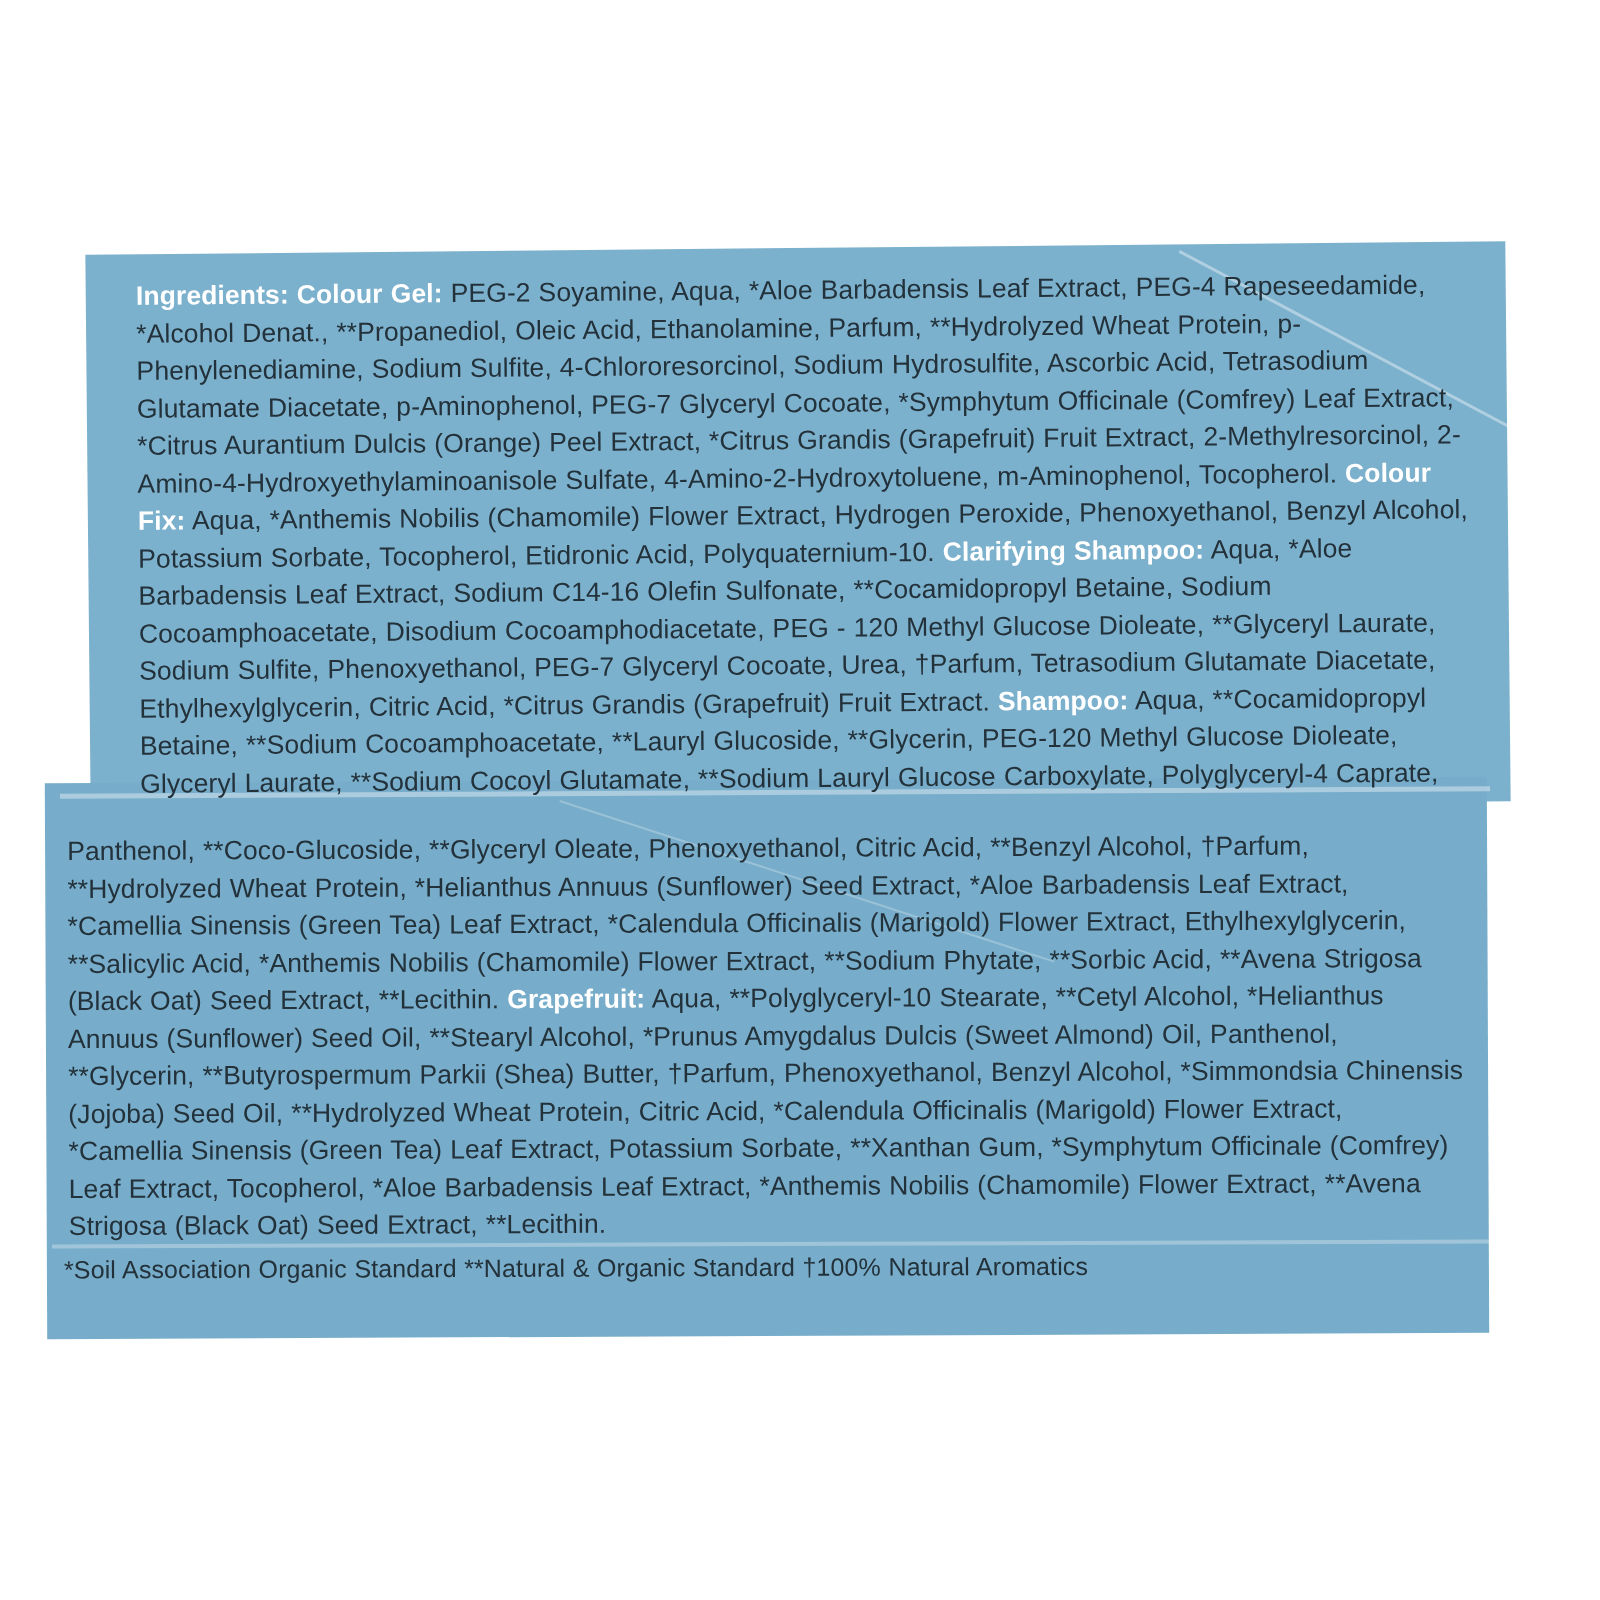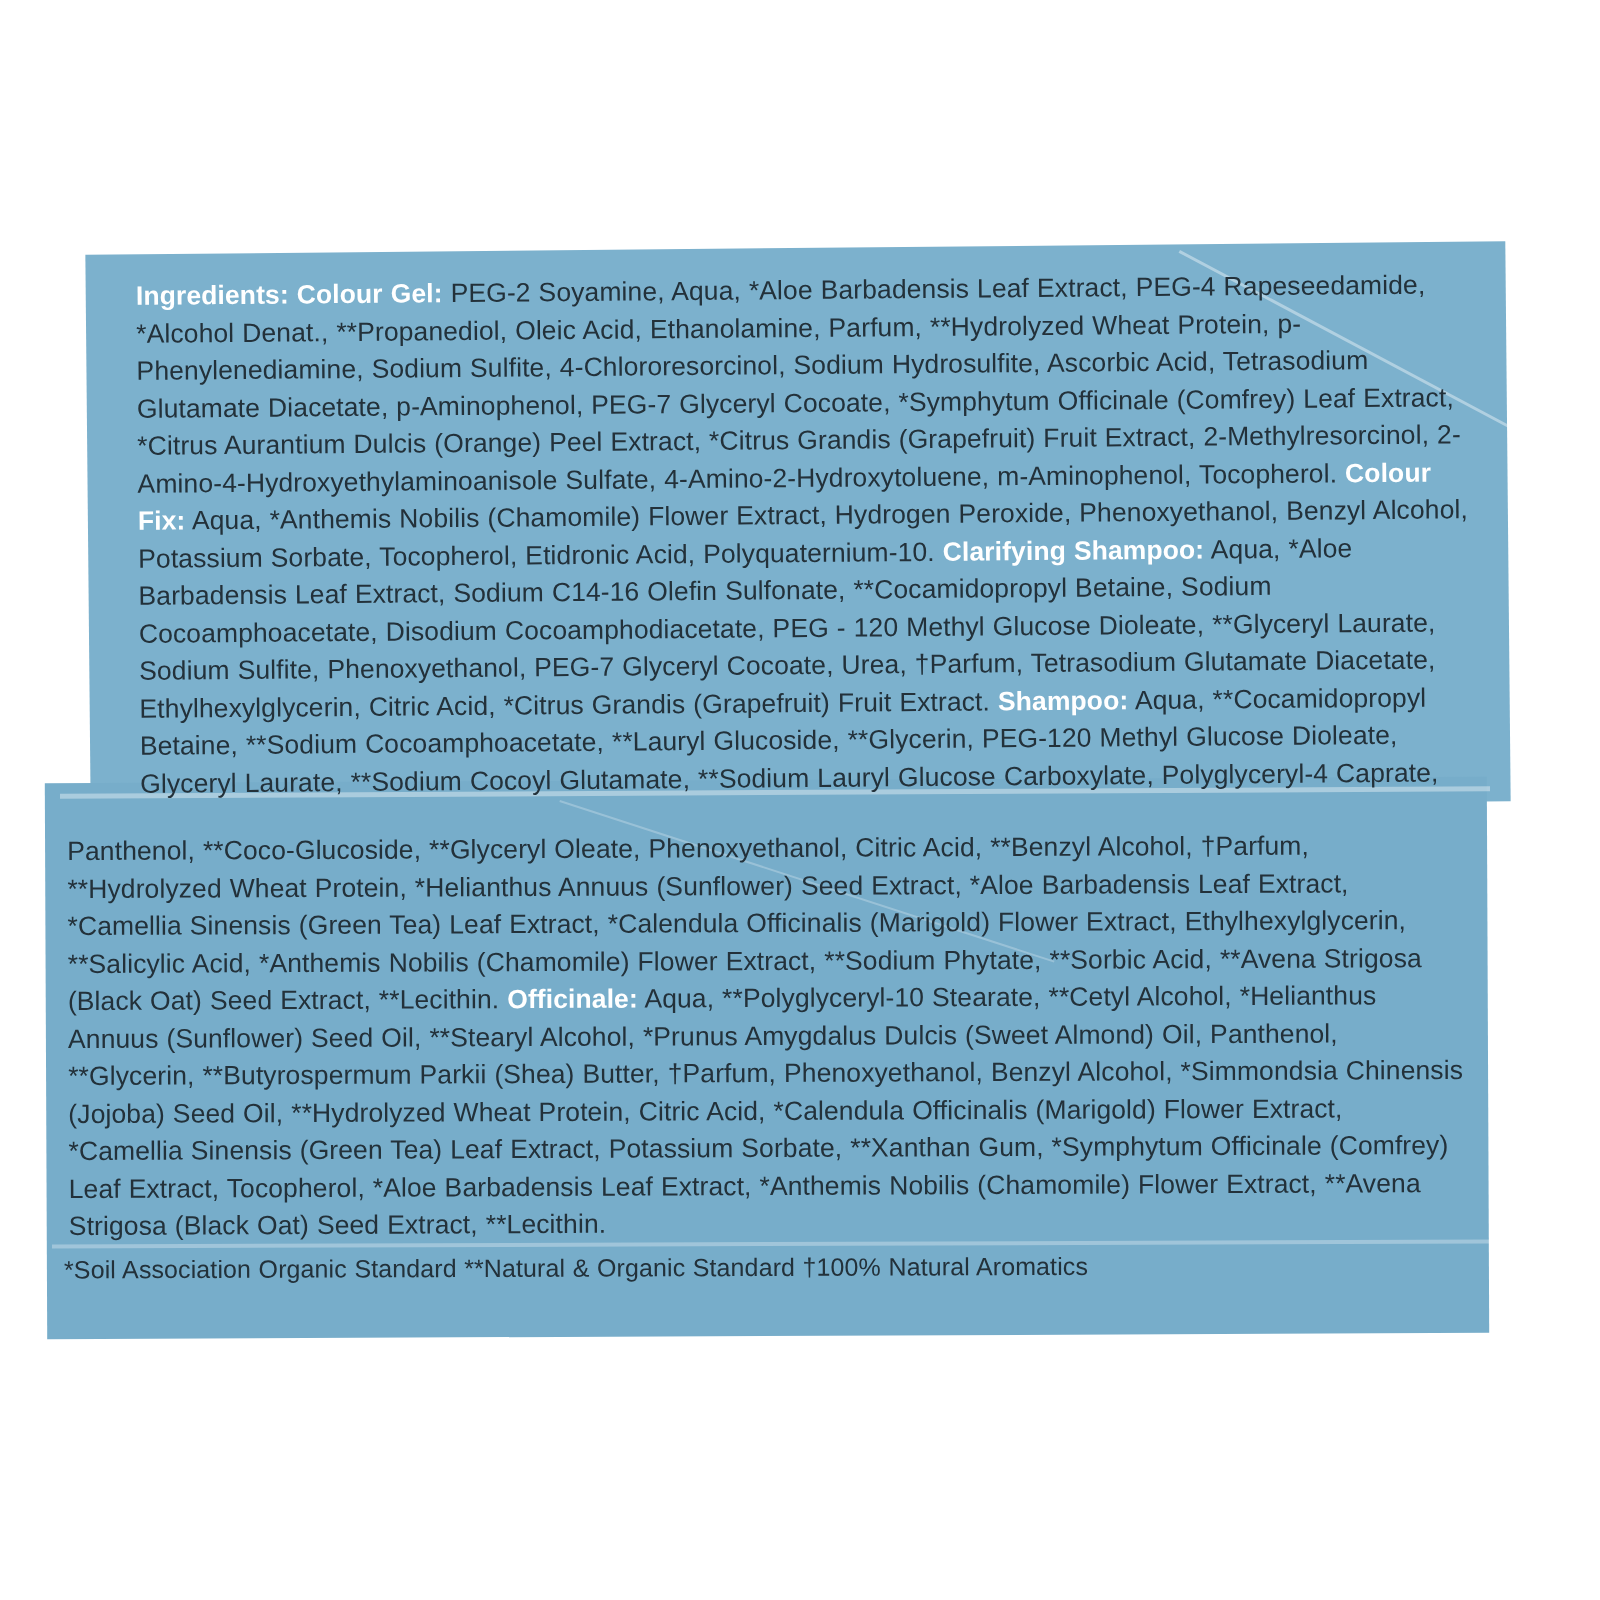--- a/index.html
+++ b/index.html
@@ -137,19 +137,19 @@
     <span class="lbl">Colour Fix:</span>
     <span>Aqua, *Anthemis Nobilis (Chamomile) Flower Extract, Hydrogen Peroxide, Phenoxyethanol, Benzyl Alcohol, Potassium Sorbate, Tocopherol, Etidronic Acid, Polyquaternium-10.</span>
     <span class="lbl">Clarifying Shampoo:</span>
     <span>Aqua, *Aloe Barbadensis Leaf Extract, Sodium C14-16 Olefin Sulfonate, **Cocamidopropyl Betaine, Sodium Cocoamphoacetate, Disodium Cocoamphodiacetate, PEG - 120 Methyl Glucose Dioleate, **Glyceryl Laurate, Sodium Sulfite, Phenoxyethanol, PEG-7 Glyceryl Cocoate, Urea, †Parfum, Tetrasodium Glutamate Diacetate, Ethylhexylglycerin, Citric Acid, *Citrus Grandis (Grapefruit) Fruit Extract.</span>
     <span class="lbl">Shampoo:</span>
     <span>Aqua, **Cocamidopropyl Betaine, **Sodium Cocoamphoacetate, **Lauryl Glucoside, **Glycerin, PEG-120 Methyl Glucose Dioleate, Glyceryl Laurate, **Sodium Cocoyl Glutamate, **Sodium Lauryl Glucose Carboxylate, Polyglyceryl-4 Caprate,</span>
   </div>
 
   <div class="textblock block-b">
     <span>Panthenol, **Coco-Glucoside, **Glyceryl Oleate, Phenoxyethanol, Citric Acid, **Benzyl Alcohol, †Parfum, **Hydrolyzed Wheat Protein, *Helianthus Annuus (Sunflower) Seed Extract, *Aloe Barbadensis Leaf Extract, *Camellia Sinensis (Green Tea) Leaf Extract, *Calendula Officinalis (Marigold) Flower Extract, Ethylhexylglycerin, **Salicylic Acid, *Anthemis Nobilis (Chamomile) Flower Extract, **Sodium Phytate, **Sorbic Acid, **Avena Strigosa (Black Oat) Seed Extract, **Lecithin.</span>
-    <span class="lbl">Officinale:</span>
+    <span class="lbl">Grapefruit:</span>
     <span>Aqua, **Polyglyceryl-10 Stearate, **Cetyl Alcohol, *Helianthus Annuus (Sunflower) Seed Oil, **Stearyl Alcohol, *Prunus Amygdalus Dulcis (Sweet Almond) Oil, Panthenol, **Glycerin, **Butyrospermum Parkii (Shea) Butter, †Parfum, Phenoxyethanol, Benzyl Alcohol, *Simmondsia Chinensis (Jojoba) Seed Oil, **Hydrolyzed Wheat Protein, Citric Acid, *Calendula Officinalis (Marigold) Flower Extract, *Camellia Sinensis (Green Tea) Leaf Extract, Potassium Sorbate, **Xanthan Gum, *Symphytum Officinale (Comfrey) Leaf Extract, Tocopherol, *Aloe Barbadensis Leaf Extract, *Anthemis Nobilis (Chamomile) Flower Extract, **Avena Strigosa (Black Oat) Seed Extract, **Lecithin.</span>
   </div>
 
   <div class="textblock block-c">*Soil Association Organic Standard  **Natural &amp; Organic Standard †100% Natural Aromatics</div>
 
 </div>
 
 </body></html>

